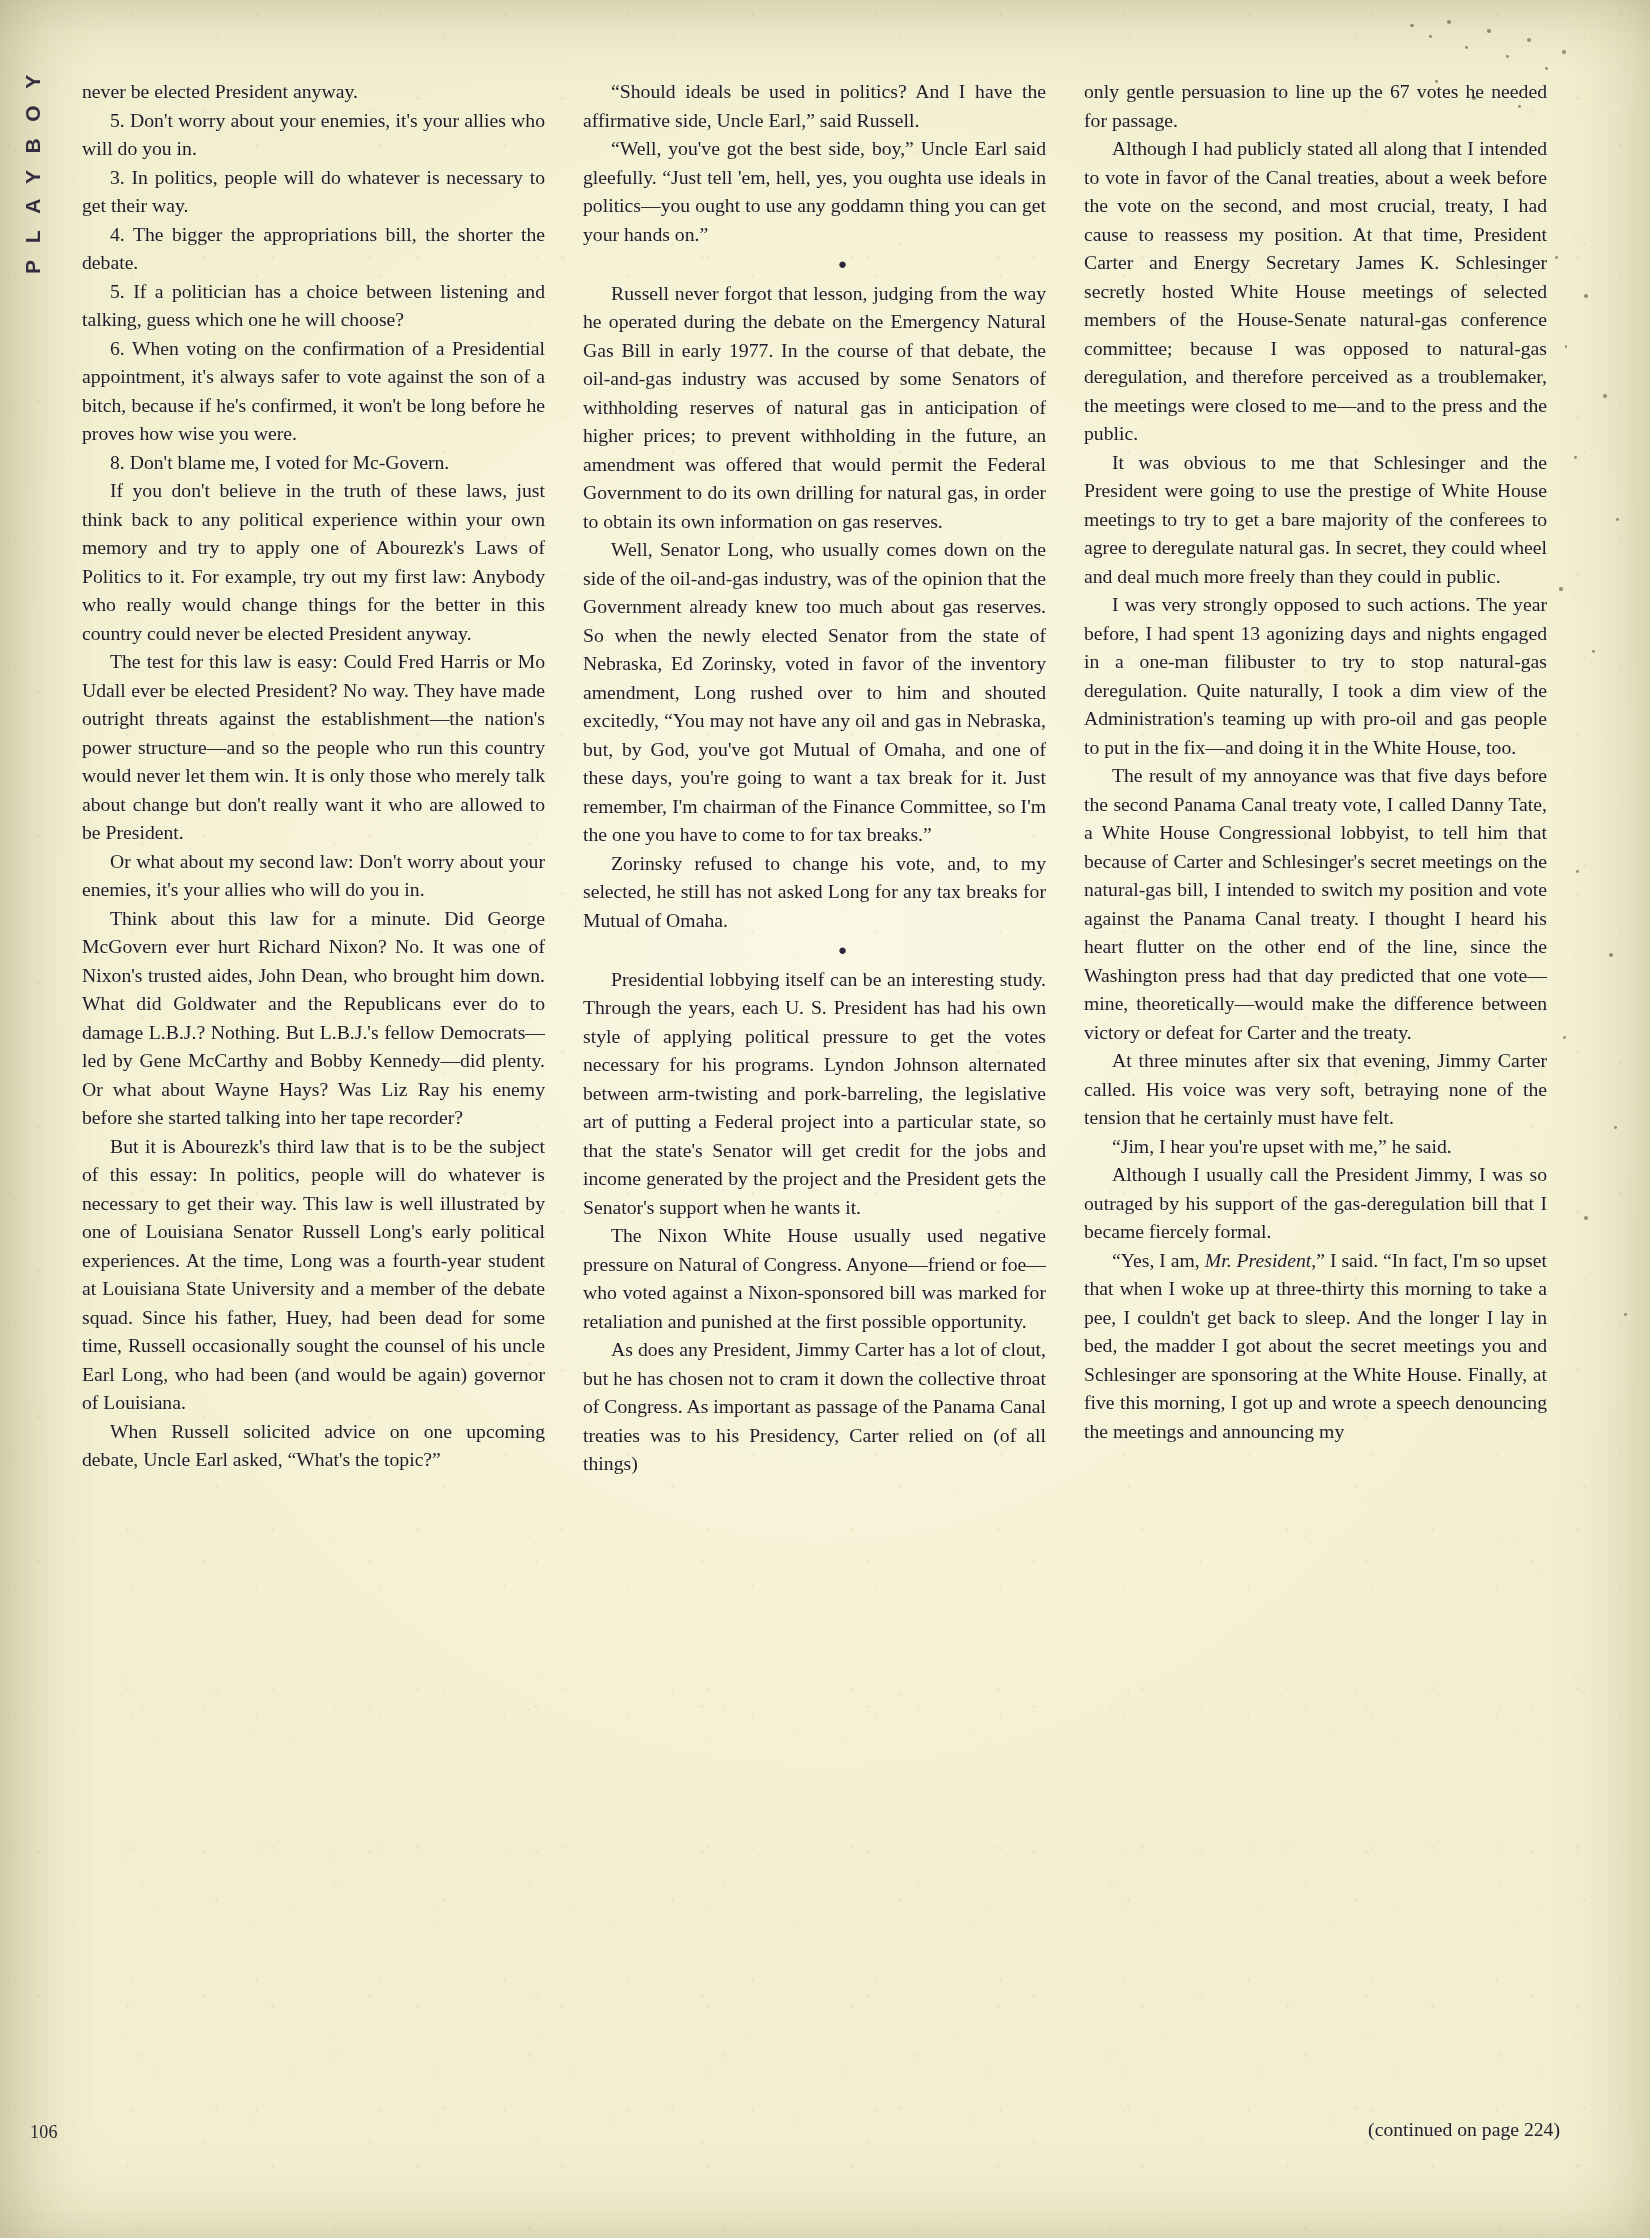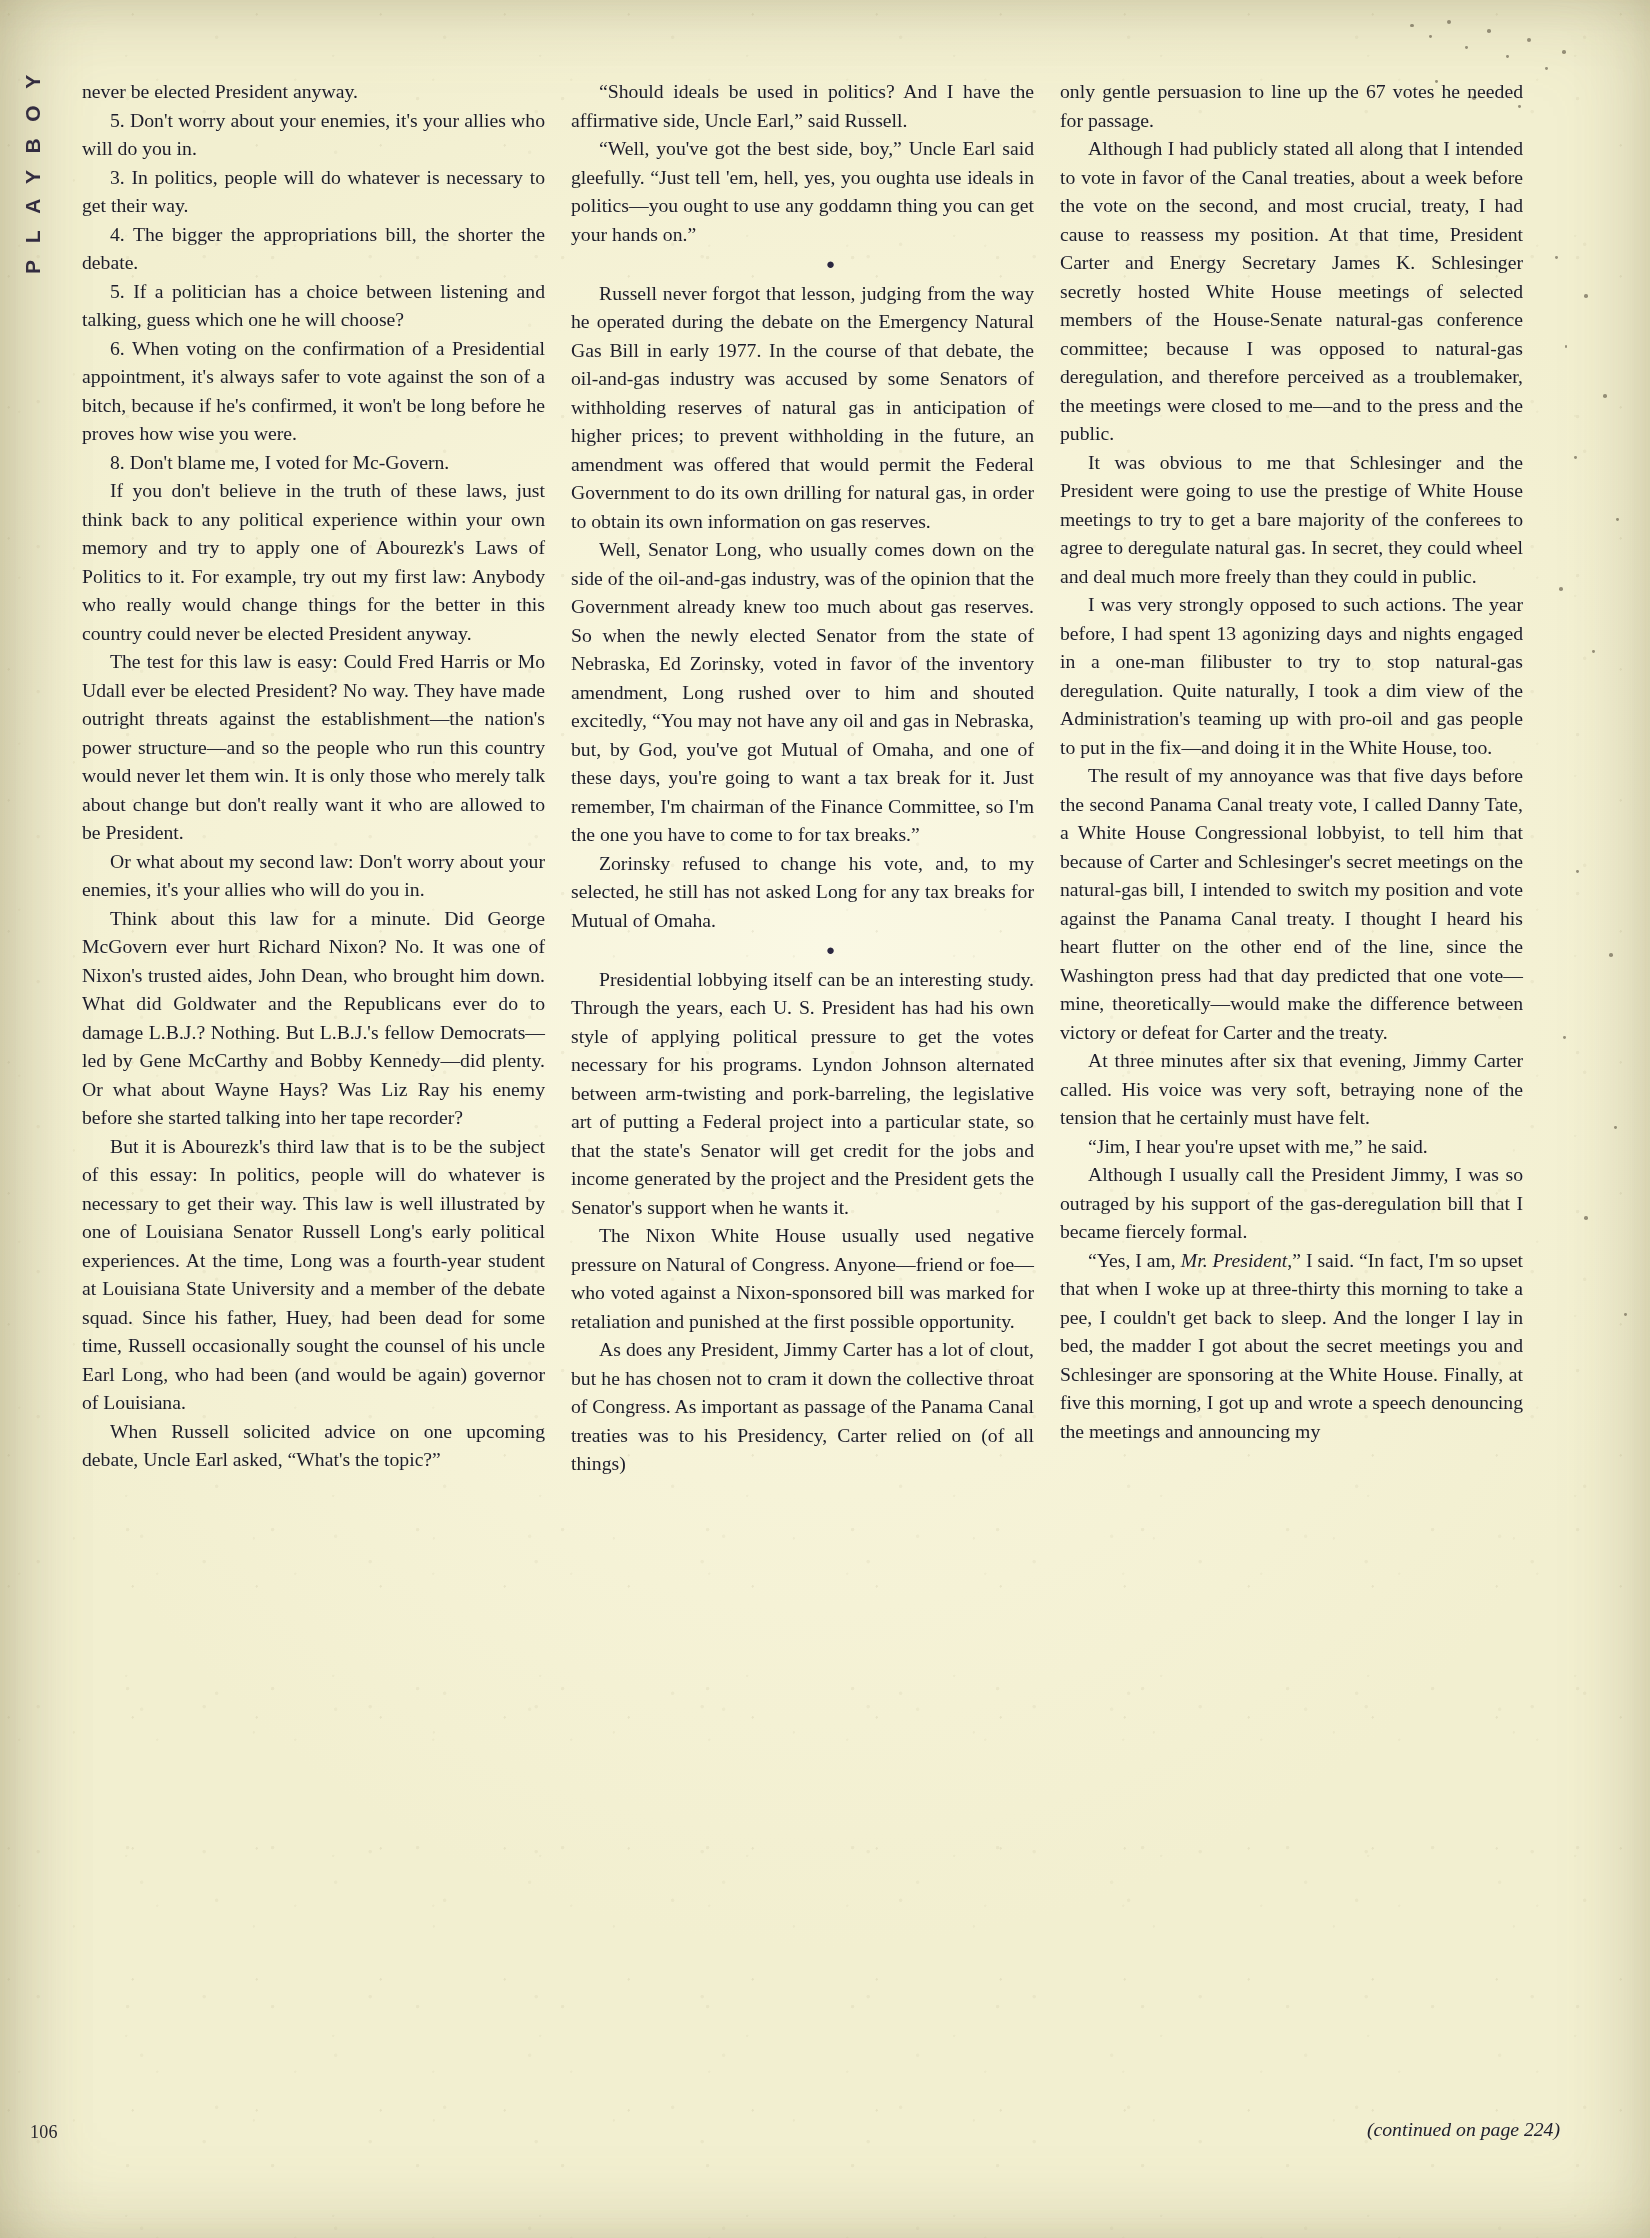--- a/index.html
+++ b/index.html
@@ -85,21 +85,21 @@
   }
 
   
   #columns {
     position: absolute;
     left: 82px;
     top: 77px;
     width: 1480px;
     height: 2067px;
     display: flex;
-    gap: 26px;
+    gap: 38px;
   }
   .col {
     width: 463px;
     font-size: 19.7px;
     line-height: 28.5px;
     text-align: justify;
     text-justify: inter-word;
     hyphens: manual;
   }
   .col p {
@@ -125,21 +125,20 @@
     left: 30px;
     top: 2122px;
     font-size: 18px;
     letter-spacing: 0.3px;
     color: #20202e;
   }
   #cont-note {
     position: absolute;
     right: 90px;
     top: 2118px;
-    font-style: italic;
     font-size: 19.7px;
     color: #20202e;
     text-align: center;
   }
 </style>
 </head>
 <body>
 
 <div id="page">
 

